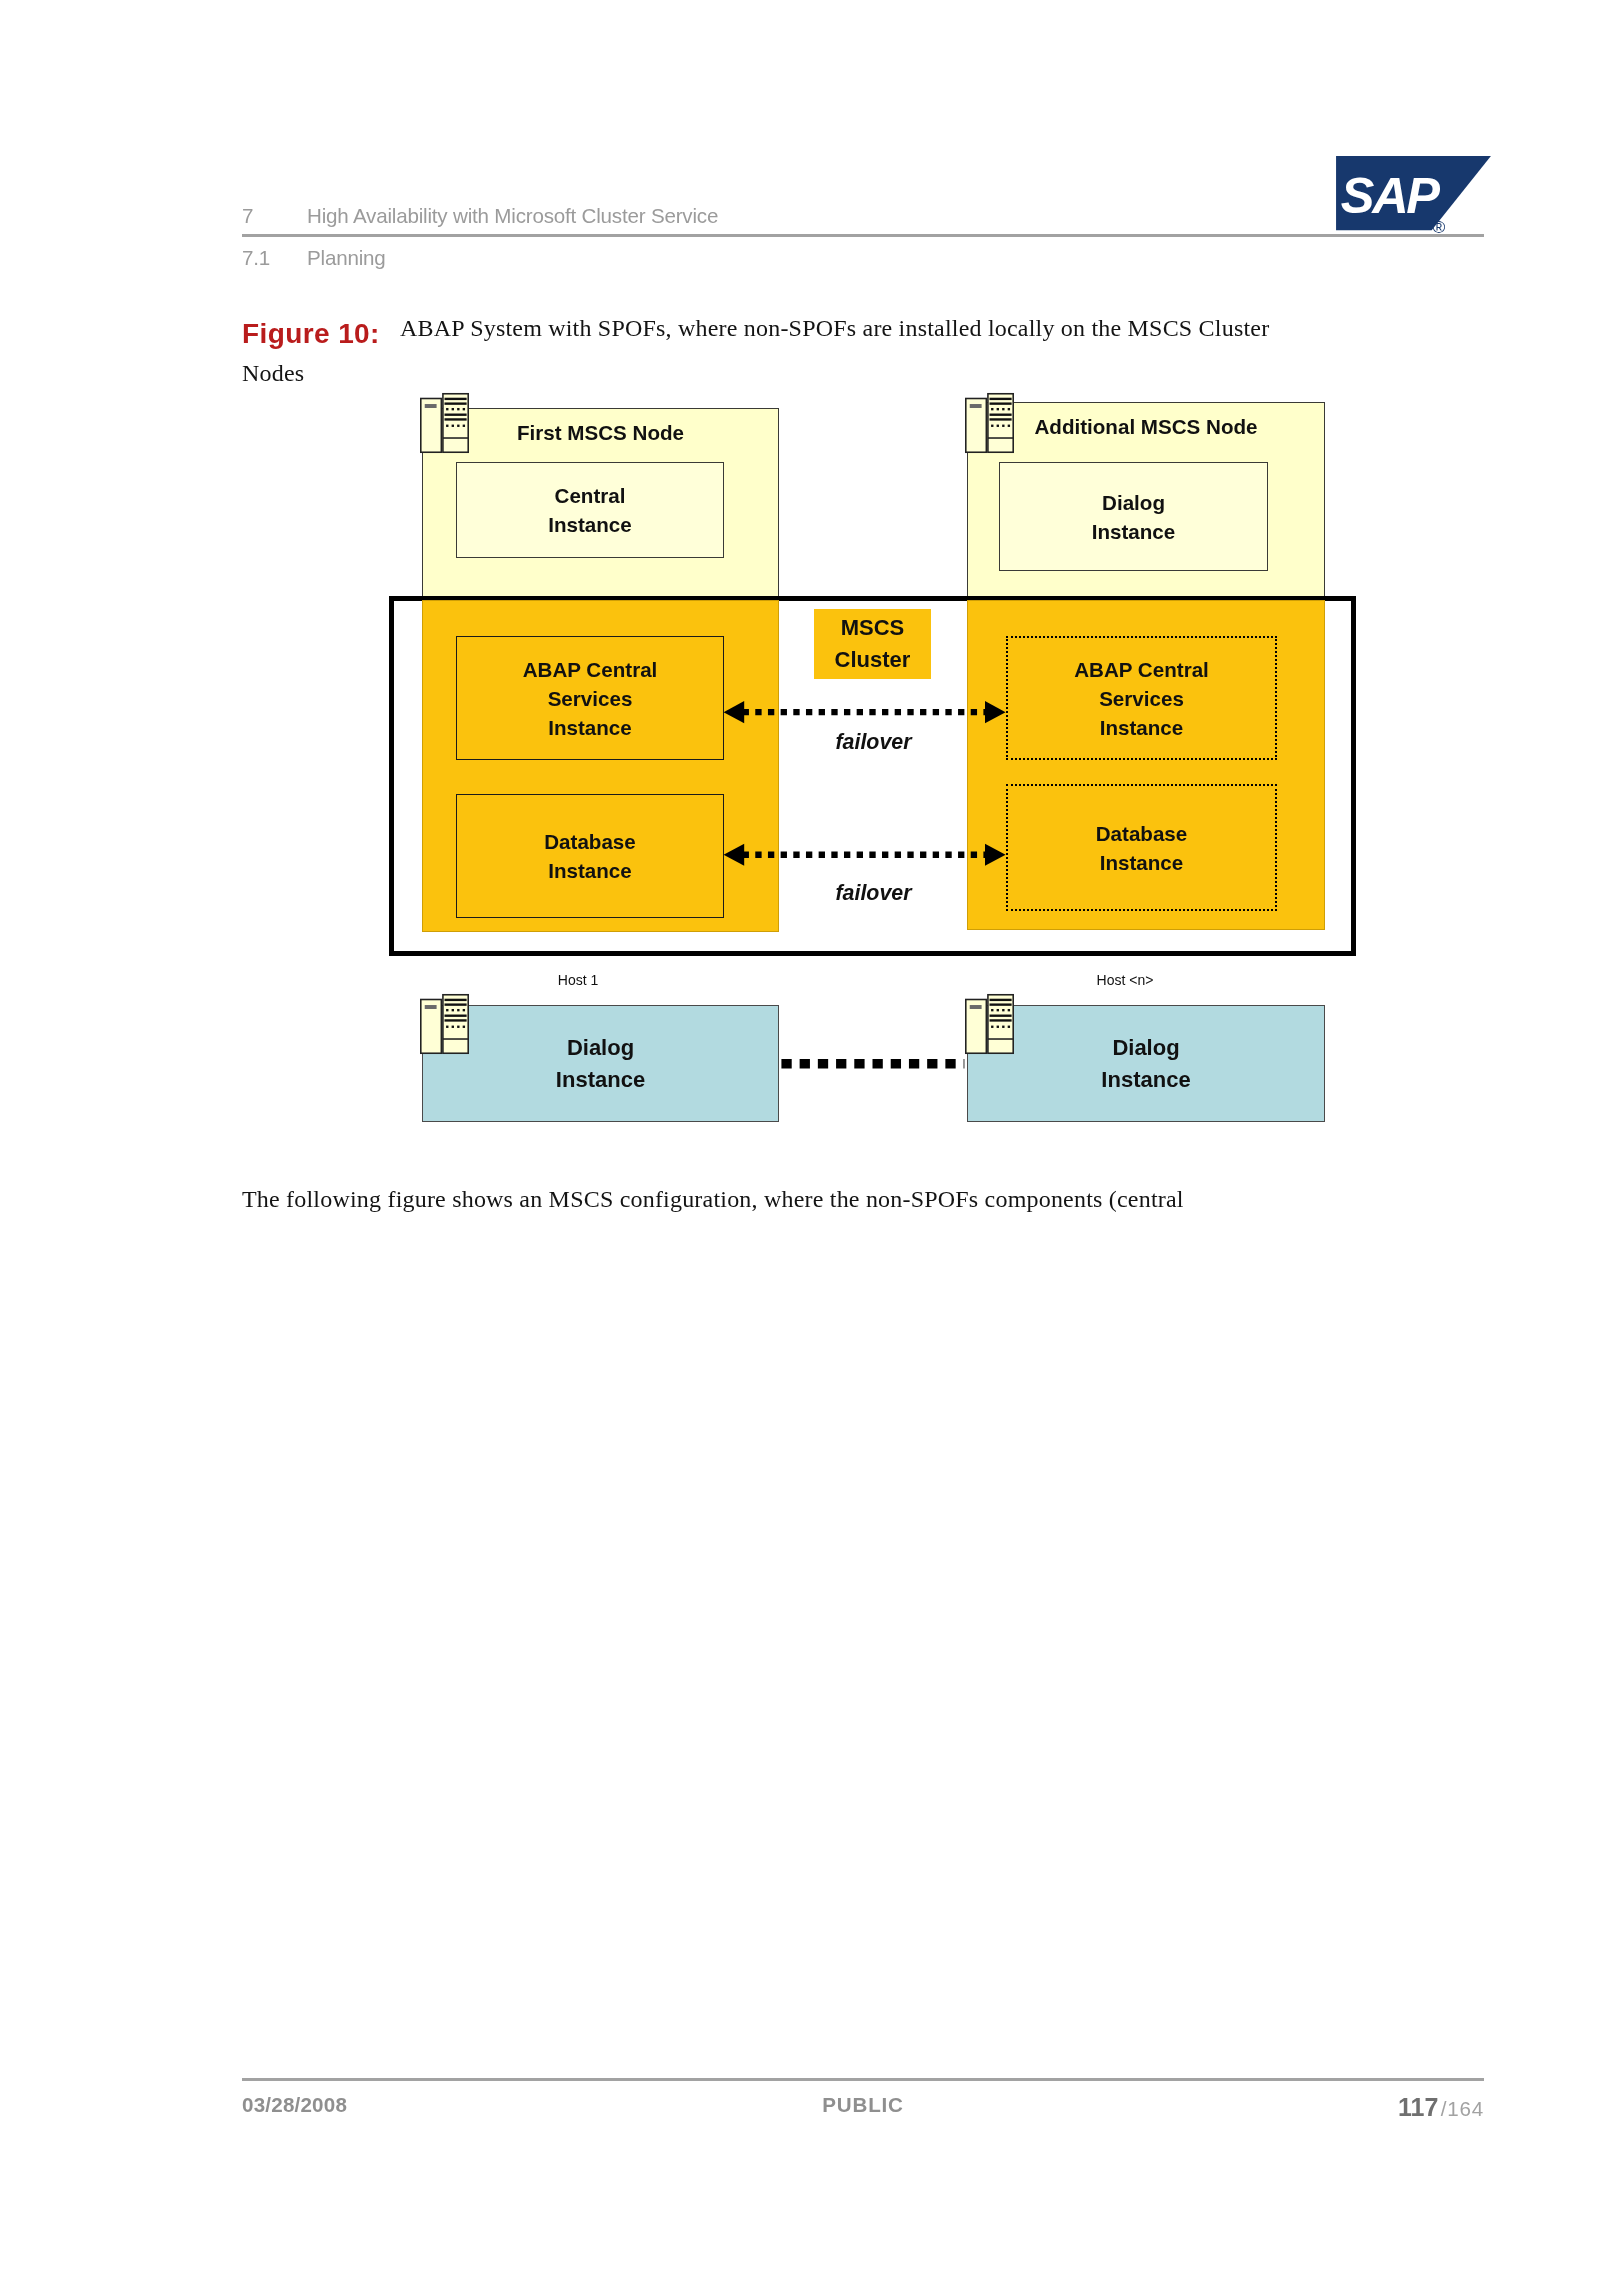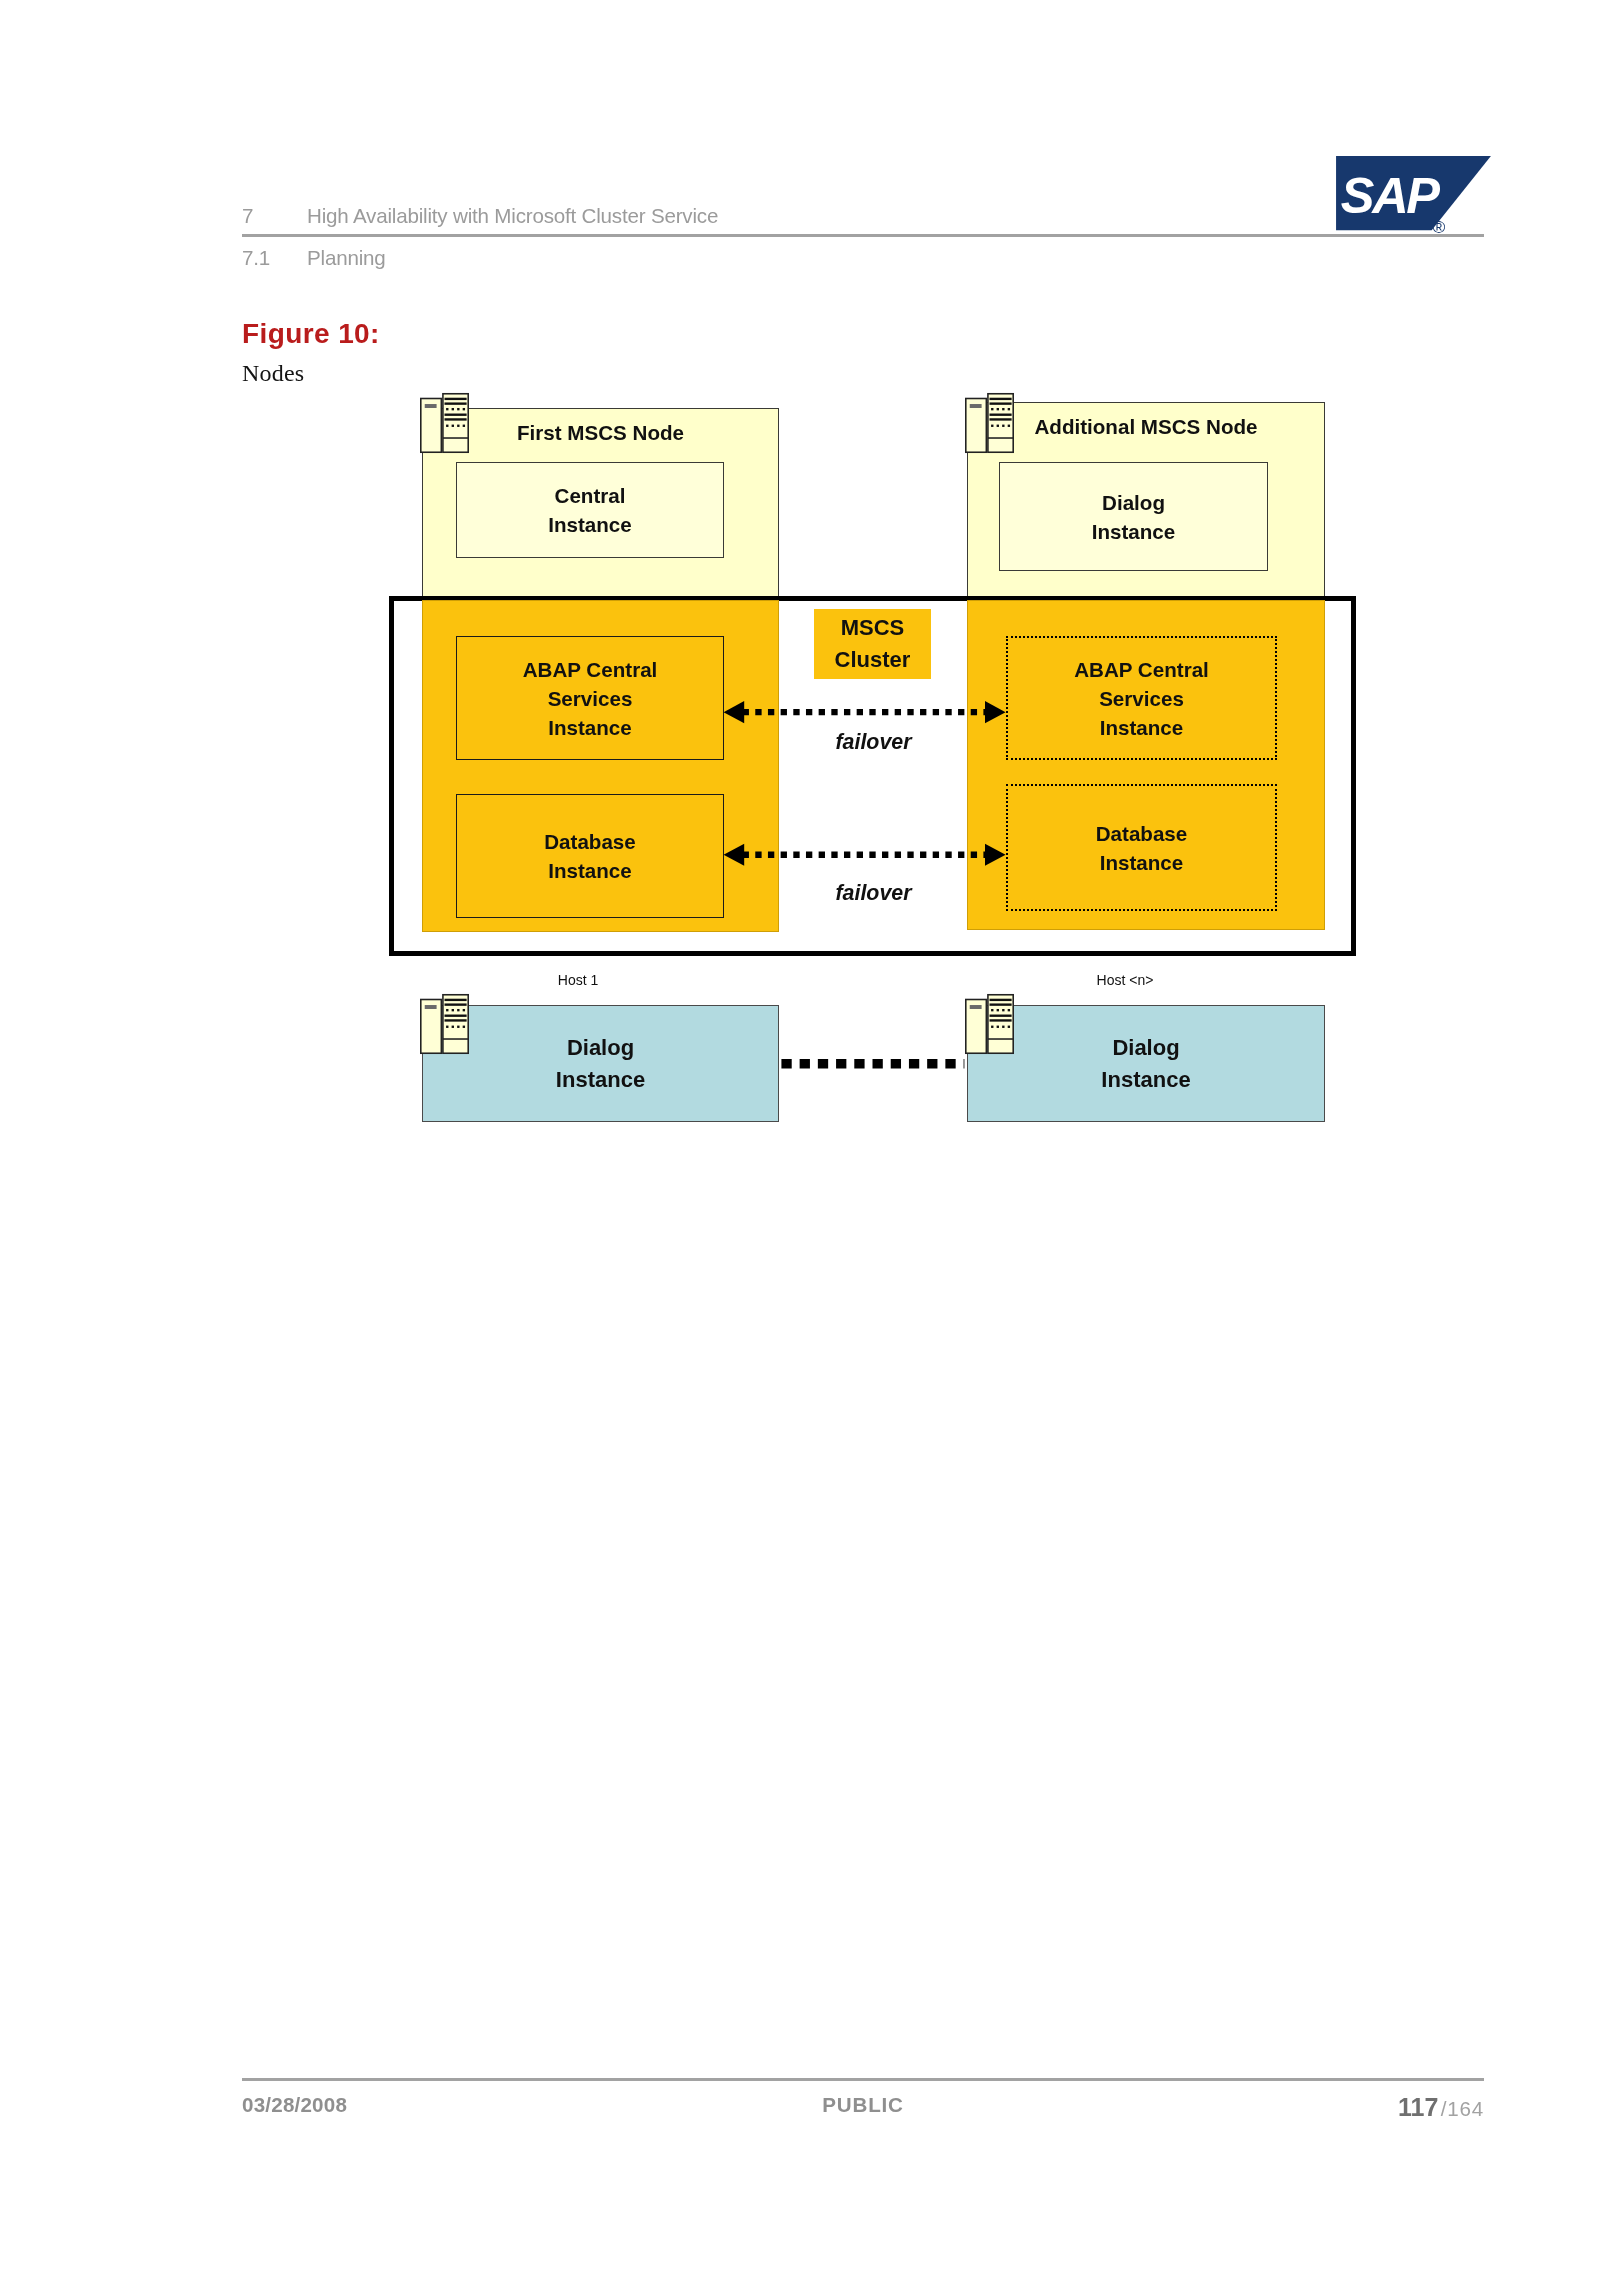--- a/index.html
+++ b/index.html
@@ -61,20 +61,21 @@
   <div class="abs hdr-txt" style="left:242px; top:246px;">7.1</div>
   <div class="abs hdr-txt" style="left:307px; top:246px;">Planning</div>
 
   <svg class="sap-logo" viewBox="0 0 196 100">
     <polygon points="0,0 196,0 121,94 0,94" fill="#17386D"></polygon>
     <text x="6" y="72" font-family="Liberation Sans, sans-serif" font-size="64" font-weight="bold" font-style="italic" fill="#ffffff" letter-spacing="-3">SAP</text>
     <text x="122" y="98" font-family="Liberation Sans, sans-serif" font-size="22" fill="#17386D">®</text>
   </svg>
 
   <div class="abs fig-label" style="left:242px; top:318px;">Figure 10:</div>
+  <div class="abs serif" style="left:400px; top:315px;">ABAP System with SPOFs, where non-SPOFs are installed locally on the MSCS Cluster</div>
   <div class="abs serif" style="left:242px; top:360px;">Nodes</div>
 
   <div class="diagram">
 
     <div class="dbx cream-node" style="left:58px; top:20px; width:357px; height:189px;">
       <div class="node-title">First MSCS Node</div>
     </div>
     <div class="dbx cream-node" style="left:603px; top:13.5px; width:358px; height:195px;">
       <div class="node-title">Additional MSCS Node</div>
     </div>
@@ -210,20 +211,21 @@
       <rect x="31" y="27" width="28" height="3" fill="#111"></rect>
         <rect x="31" y="33" width="28" height="3" fill="#111"></rect>
       <rect x="33" y="41" width="3" height="3" fill="#111"></rect>
         <rect x="40" y="41" width="3" height="3" fill="#111"></rect>
         <rect x="47" y="41" width="3" height="3" fill="#111"></rect>
         <rect x="54" y="41" width="3" height="3" fill="#111"></rect>
       <line x1="29" y1="58" x2="61" y2="58" stroke="#222" stroke-width="2"></line>
     </svg>
   </div>
 
+  <div class="body-line serif" style="top:1186px;">The following figure shows an MSCS configuration, where the non-SPOFs components (central</div>
 
   <div class="abs rule" style="left:242px; top:2078px; width:1242px;"></div>
   <div class="abs ftr-txt" style="left:242px; top:2093px;">03/28/2008</div>
   <div class="abs ftr-txt" style="left:242px; top:2093px; width:1242px; text-align:center; letter-spacing:0.8px;">PUBLIC</div>
   <div class="abs" style="top:2093px; right:139px; text-align:right;">
     <span class="pg-num">117</span><span class="pg-total">/164</span>
   </div>
 
 </div>
 

